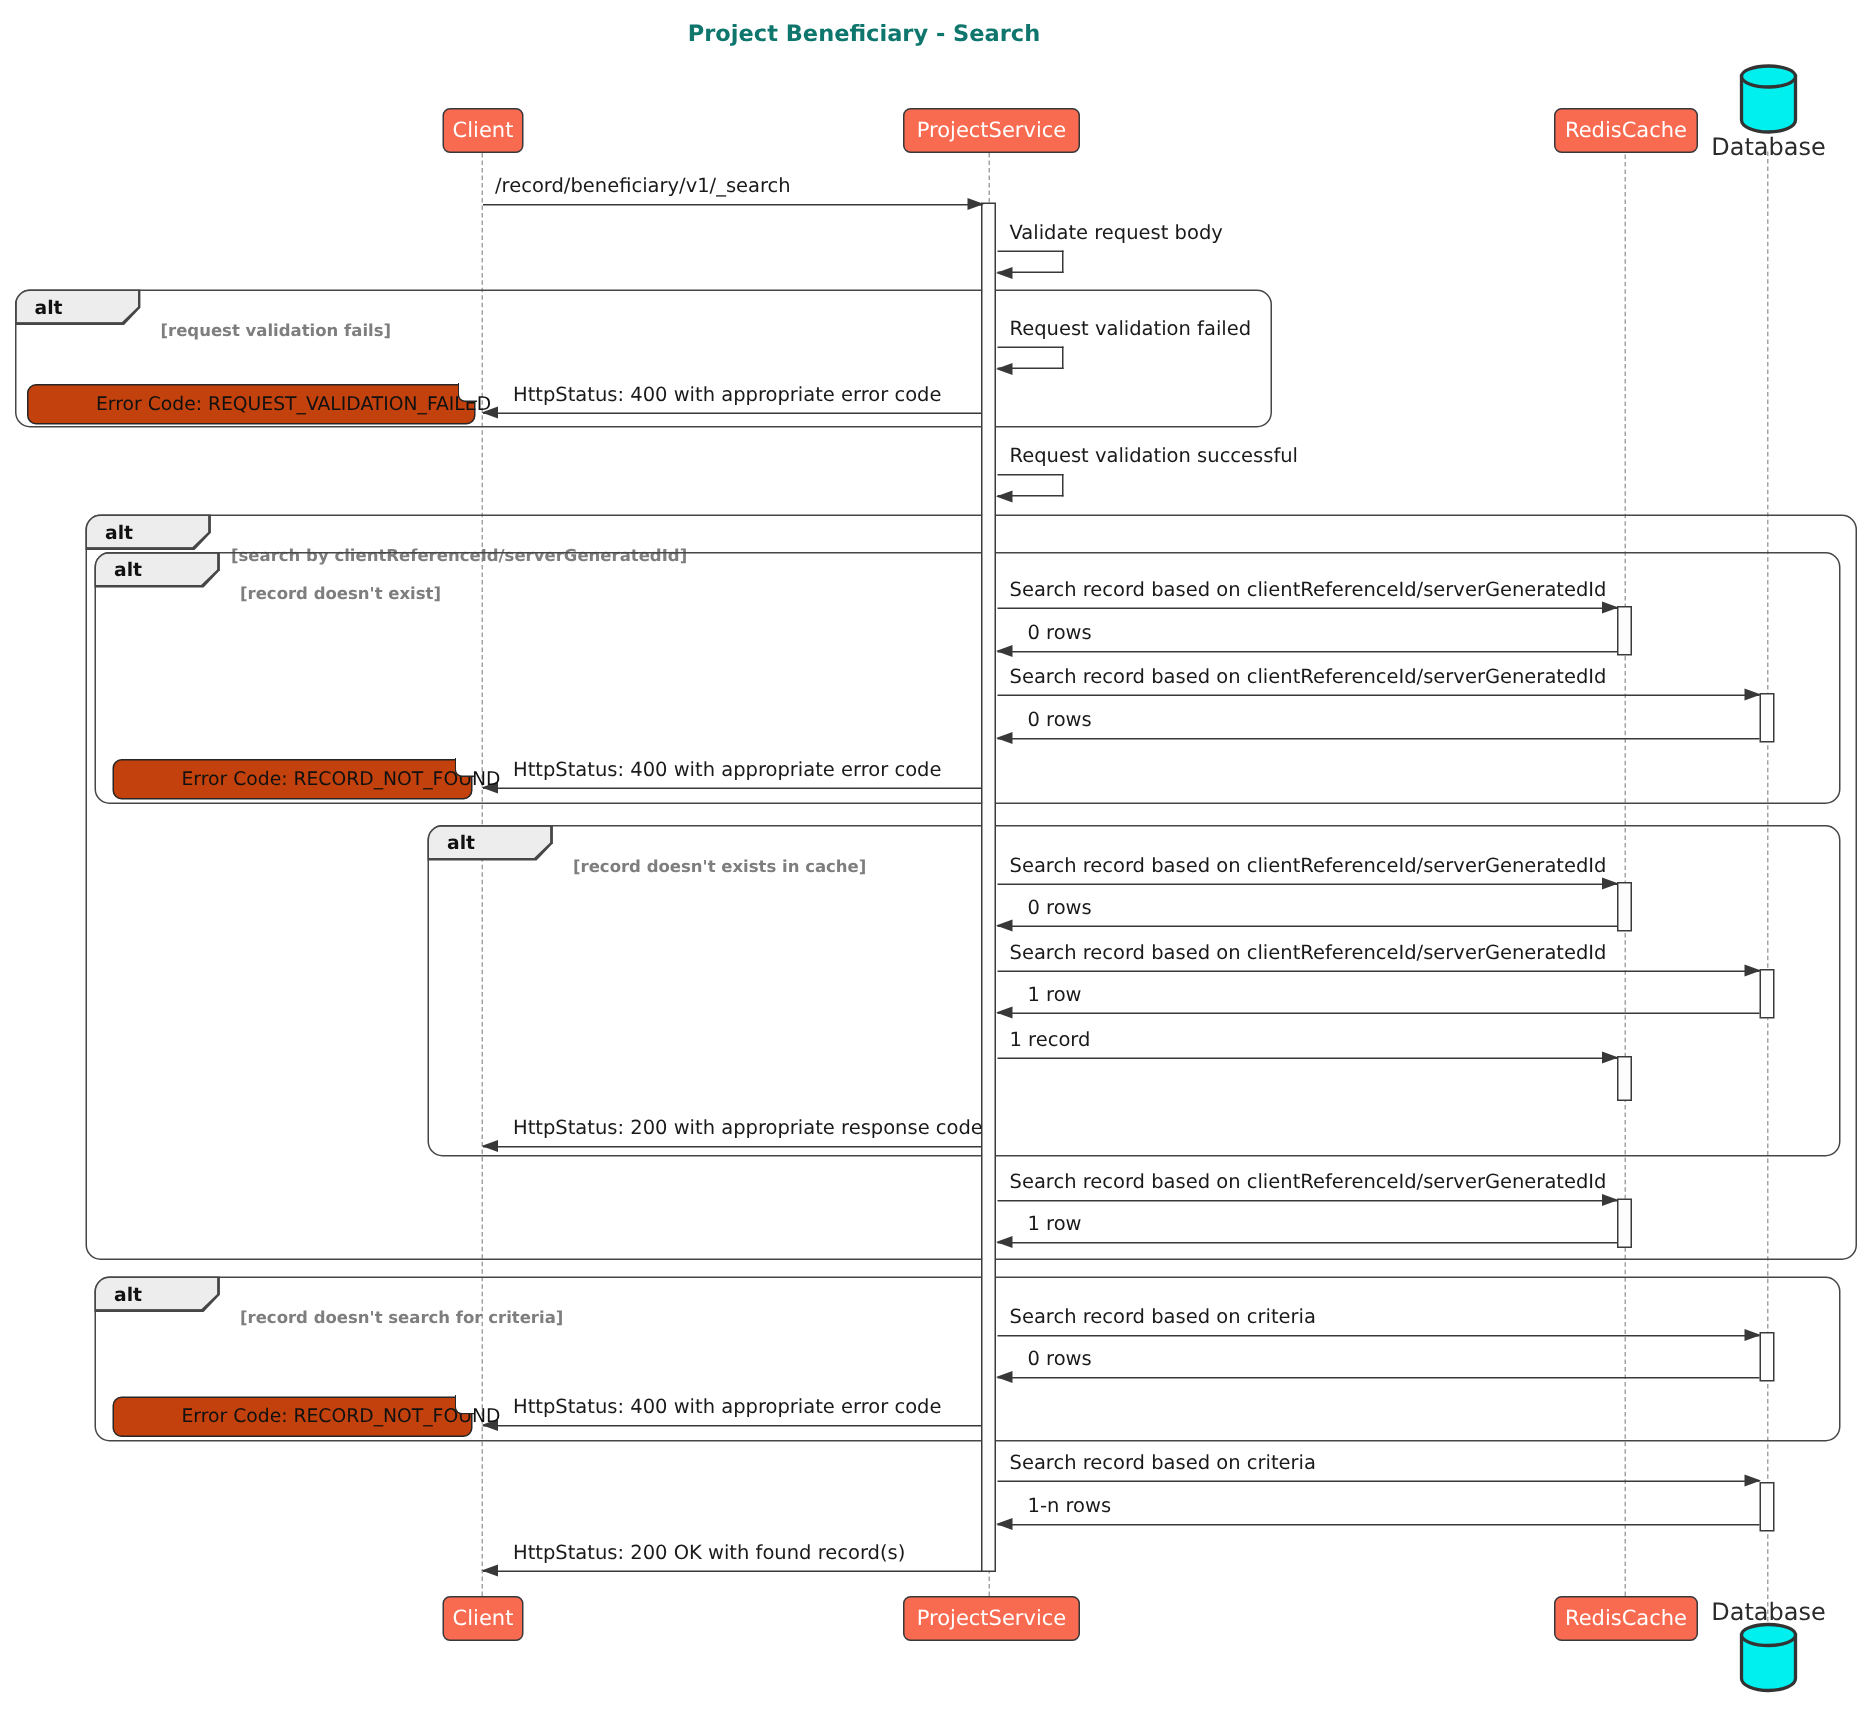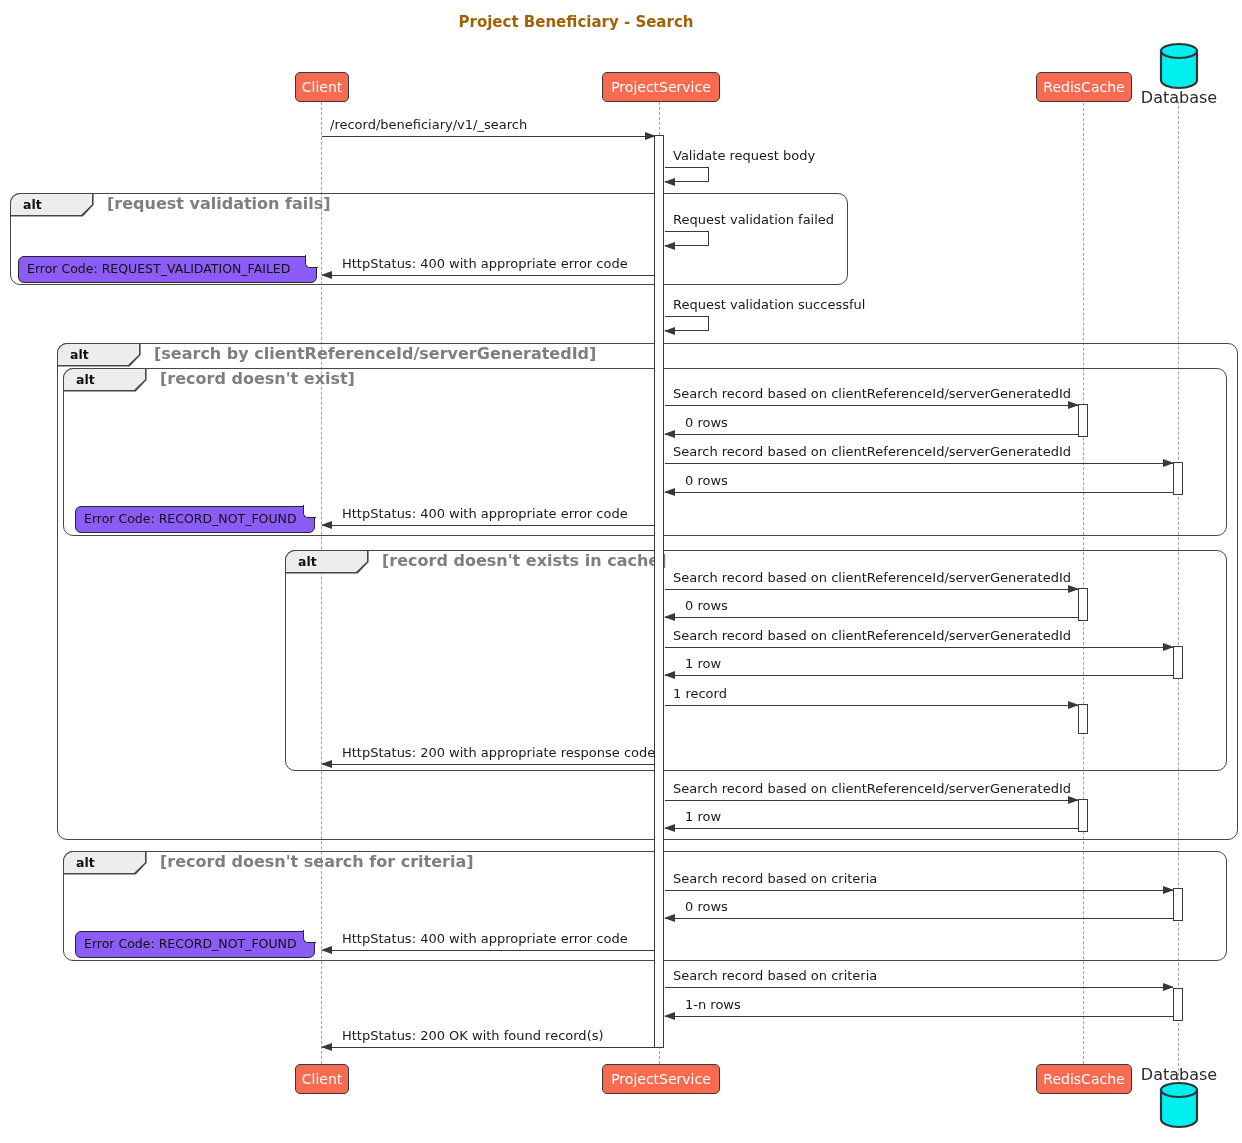--- a/index.html
+++ b/index.html
@@ -1,52 +1,52 @@
 <!DOCTYPE html>
 <html><head>
 <meta charset="utf-8">
 <style>
   html,body{margin:0;padding:0;background:#fff;}
   .canvas{position:relative;width:1242px;height:1143px;background:#fff;
           font-family:"DejaVu Sans","Liberation Sans",sans-serif;overflow:hidden;}
   .title{position:absolute;left:0;top:13px;width:1152px;text-align:center;
-         font-size:15px;font-weight:bold;color:#a16207;}
+         font-size:15px;font-weight:bold;color:#0f766e;}
   
   .lifeline{position:absolute;width:0;border-left:1.2px dashed #A3A3A3;z-index:1;}
   
   .pbox{position:absolute;height:30px;background:#F96B50;border:1.8px solid #38383B;
         border-radius:5px;color:#fff;font-size:14px;display:flex;align-items:center;
         justify-content:center;box-sizing:border-box;z-index:5;white-space:nowrap;}
   .dblabel{position:absolute;width:90px;text-align:center;font-size:16px;color:#2b2b2b;z-index:5;}
   .dbcyl{position:absolute;z-index:5;}
   
   .frame{position:absolute;border:1.4px solid #454645;border-radius:10px;z-index:2;box-sizing:border-box;}
   .flab{position:absolute;left:-1.4px;top:-1.4px;width:84px;height:24px;background:#454645;
         clip-path:polygon(0 0,100% 0,100% 52%,87% 100%,0 100%);border-top-left-radius:10px;}
   .flab-in{position:absolute;left:1.4px;top:1.4px;width:81px;height:21px;background:#EDEDED;
         clip-path:polygon(0 0,100% 0,100% 50%,86.5% 100%,0 100%);border-top-left-radius:9px;
         font-weight:bold;font-size:12.5px;color:#111;padding-left:12px;line-height:21px;box-sizing:border-box;}
-  .fcond{position:absolute;left:96px;top:0;font-size:16px;font-weight:bold;color:#7E7E7E;white-space:nowrap;}
+  .fcond{position:absolute;left:96px;top:20px;font-size:11px;font-weight:bold;color:#7E7E7E;white-space:nowrap;}
   
   .act{position:absolute;width:10px;background:#FDFDFD;border:1.2px solid #3B3B3B;box-sizing:border-box;z-index:3;}
   
   .msg{position:absolute;z-index:4;}
   .mtext{font-size:13px;color:#1A1A1A;white-space:nowrap;padding:0 0 3px 8px;height:16px;line-height:16px;}
   .msg.ret .mtext{padding-left:20px;}
   .mline{position:relative;border-top:1.3px solid #383838;height:0;}
   .head{position:absolute;width:0;height:0;border-top:4.6px solid transparent;border-bottom:4.6px solid transparent;}
   .head.r{right:-1px;top:-5.2px;border-left:11px solid #383838;}
   .head.l{left:-1px;top:-5.2px;border-right:11px solid #383838;}
   
   .self{position:absolute;z-index:4;}
   .sloop{position:relative;width:43px;height:13px;border:1.3px solid #383838;border-left:none;}
   .sloop .head{left:-1px;bottom:-5.4px;top:auto;border-right:11px solid #383838;}
   
-  .note{position:absolute;background:#8b5cf6;border:1.6px solid #262626;border-radius:6px;
-        box-sizing:border-box;z-index:4;}
+  .note{position:absolute;background:#c2410c;border:1.6px solid #262626;border-radius:6px;
+        box-sizing:border-box;z-index:4;padding-left:37px;}
   .ntext{font-size:12.5px;color:#111;white-space:nowrap;padding:4px 16px 0 8px;}
   .fold{position:absolute;top:-1.6px;right:-1.6px;width:12px;height:12px;background:#fff;
         border-left:1.6px solid #262626;border-bottom:1.6px solid #262626;
         border-bottom-left-radius:5px;border-top-right-radius:4px;}
 </style>
 </head>
 <body>
 
 <div class="canvas">
 

